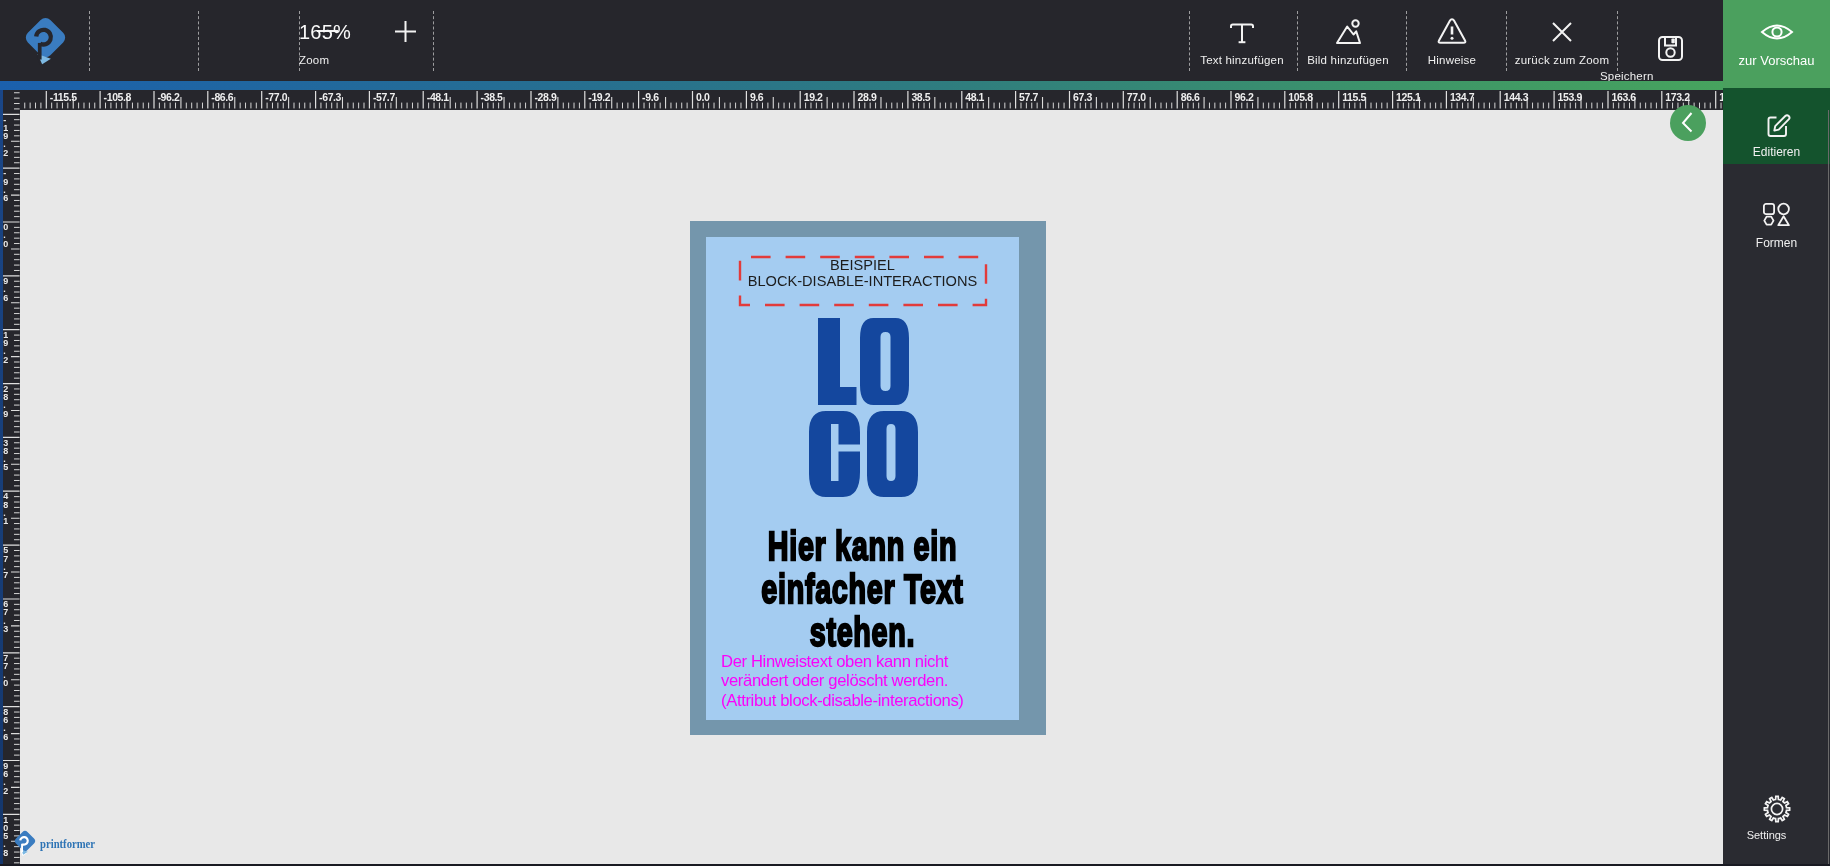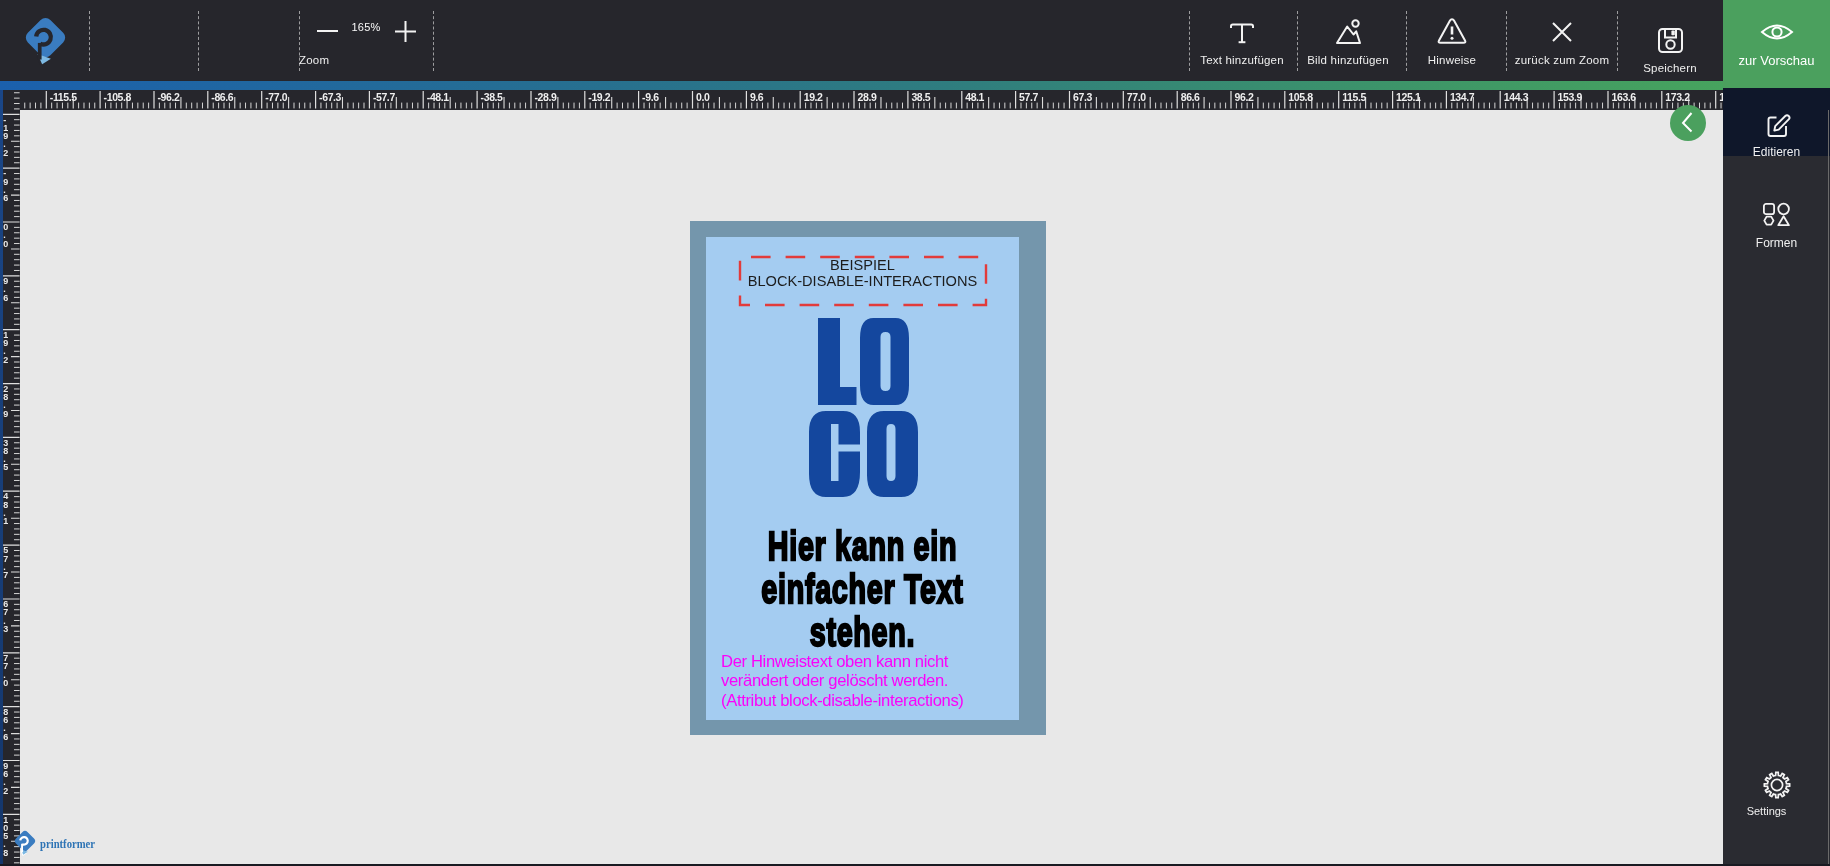--- a/index.html
+++ b/index.html
@@ -21,21 +21,21 @@
       <div class="abs" style="left:432.5px;top:11px;height:60px;border-left:1px dashed rgba(255,255,255,0.55)"></div>
       <div class="abs" style="left:1189px;top:11px;height:60px;border-left:1px dashed rgba(255,255,255,0.55)"></div>
       <div class="abs" style="left:1297px;top:11px;height:60px;border-left:1px dashed rgba(255,255,255,0.55)"></div>
       <div class="abs" style="left:1406px;top:11px;height:60px;border-left:1px dashed rgba(255,255,255,0.55)"></div>
       <div class="abs" style="left:1505.5px;top:11px;height:60px;border-left:1px dashed rgba(255,255,255,0.55)"></div>
       <div class="abs" style="left:1617px;top:11px;height:60px;border-left:1px dashed rgba(255,255,255,0.55)"></div>
       <div class="abs" style="left:299px;top:0;width:134px;height:81px">
 <svg class="abs" style="left:17px;top:26px" width="23" height="10" viewBox="0 0 23 10">
           <path d="M1 5 H22" stroke="#f3f3f3" stroke-width="2"></path>
         </svg>
-<div class="abs" style="left:0;top:21px;width:134px;will-change:transform;text-align:center;font-size:11px;color:#fafafa;letter-spacing:0.2px">165%</div>
+<div class="abs" style="left:0;top:21px;width:134px;will-change:transform;font-size:20px;color:#fafafa;letter-spacing:0.2px">165%</div>
 <svg class="abs" style="left:95px;top:20px" width="23" height="23" viewBox="0 0 23 23">
           <path d="M1 11.5 H22 M11.5 1 V22" stroke="#f3f3f3" stroke-width="2"></path>
         </svg>
 <div class="abs" style="left:0;right:0;top:54px;will-change:transform;font-size:11.5px;color:#efefef;letter-spacing:0.2px">Zoom</div>
 </div>
       <div style="position:absolute;left:1172px;top:0;width:140px;height:81px;text-align:center">
 <div style="position:absolute;left:0;right:0;top:17px;height:30px;display:flex;align-items:center;justify-content:center">
           <svg width="26" height="26" viewBox="0 0 26 26">
             <g fill="none" stroke="#f3f3f3" stroke-width="2">
               <path d="M2 9 V7.2 Q2 5.5 3.8 5.5 H22.2 Q24 5.5 24 7.2 V9"></path>
@@ -72,21 +72,21 @@
       <div style="position:absolute;left:1492px;top:0;width:140px;height:81px;text-align:center">
 <div style="position:absolute;left:0;right:0;top:17px;height:30px;display:flex;align-items:center;justify-content:center">
           <svg width="26" height="26" viewBox="0 0 26 26">
             <g stroke="#f3f3f3" stroke-width="2">
               <path d="M4 4 L22 22 M22 4 L4 22"></path>
             </g>
           </svg>
         </div>
 <div style="position:absolute;left:0;right:0;top:54px;will-change:transform;font-size:11.5px;color:#efefef;letter-spacing:0.2px">zurück zum Zoom</div>
 </div>
-      <div style="position:absolute;left:1600px;top:8px;width:140px;height:81px;text-align:center">
+      <div style="position:absolute;left:1600px;top:16px;width:140px;height:81px;">
 <div style="position:absolute;left:0;right:0;top:17px;height:30px;display:flex;align-items:center;justify-content:center">
           <svg width="27" height="27" viewBox="0 0 27 27">
             <g fill="none" stroke="#f3f3f3" stroke-width="2">
               <rect x="2" y="2" width="23" height="23" rx="3.5"></rect>
               <path d="M8 2 V10.5 H19 V2"></path>
               <rect x="14.4" y="3.6" width="3.4" height="4.6" rx="0.8" fill="#f3f3f3" stroke="none"></rect>
               <circle cx="13.5" cy="17.5" r="4.2"></circle>
             </g>
           </svg>
         </div>
@@ -237,41 +237,41 @@
     <div class="abs" style="left:1723px;top:0;width:107px;height:866px;background:#2a2b31">
       <div class="abs" style="left:0;top:0;width:107px;height:88px;background:#4ba05e">
 <svg class="abs" style="left:37px;top:20px" width="34" height="24" viewBox="0 0 34 24">
           <g fill="none" stroke="#fff" stroke-width="2">
             <path d="M2 12 Q17 -1 32 12 Q17 25 2 12 Z"></path>
             <circle cx="17" cy="12" r="4.6"></circle>
           </g>
         </svg>
 <div class="abs" style="left:0;right:0;top:53px;will-change:transform;text-align:center;font-size:13px;color:#fff">zur Vorschau</div>
 </div>
-      <div class="abs" style="left:0;top:88px;width:107px;height:68px;background:#0f172a">
+      <div class="abs" style="left:0;top:88px;width:107px;height:76px;background:#14532d">
 <svg class="abs" style="left:42px;top:23px" width="26" height="28" viewBox="0 0 26 28">
           <g fill="none" stroke="#f3f3f3" stroke-width="1.9">
             <path d="M11.5 6.5 H5.5 Q3.5 6.5 3.5 8.5 V23 Q3.5 25 5.5 25 H19 Q21 25 21 23 V15"></path>
             <path d="M9.3 19.6 L10.2 15.2 L20.3 5 Q22 3.3 23.7 5 Q25.4 6.7 23.7 8.4 L13.7 18.6 L9.3 19.6 Z" stroke-linejoin="round"></path>
           </g>
         </svg>
 <div class="abs" style="left:0;right:0;top:57px;will-change:transform;text-align:center;font-size:12px;color:#f0f0f0">Editieren</div>
 </div>
       <div class="abs" style="left:0;top:180px;width:107px;height:90px">
 <svg class="abs" style="left:39px;top:22px" width="29" height="26" viewBox="0 0 29 26">
           <g fill="none" stroke="#f3f3f3" stroke-width="1.8">
             <rect x="1.9" y="1.9" width="10.2" height="10.2" rx="2.2"></rect>
             <circle cx="21.6" cy="7" r="5.3"></circle>
             <path d="M4.6 14.6 h4.6 l2.3 4 -2.3 4 H4.6 l-2.3 -4 Z" stroke-linejoin="round"></path>
             <path d="M21.6 14.2 l5.3 9 H16.3 Z" stroke-linejoin="round"></path>
           </g>
         </svg>
 <div class="abs" style="left:0;right:0;top:56px;will-change:transform;text-align:center;font-size:12px;color:#f0f0f0">Formen</div>
 </div>
-      <div class="abs" style="left:0;top:756px;width:87px;height:86px">
+      <div class="abs" style="left:0;top:780px;width:87px;height:86px">
 <svg class="abs" style="left:39px;top:14px" width="30" height="30" viewBox="-15 -15 30 30">
           <g fill="none" stroke="#f3f3f3" stroke-width="1.7">
             <path d="M-3.55 -8.92A9.6 9.6 0 0 1 -1.39 -9.50L-1.20 -12.64A12.7 12.7 0 0 1 1.20 -12.64L1.39 -9.50A9.6 9.6 0 0 1 3.55 -8.92L5.28 -11.55A12.7 12.7 0 0 1 7.36 -10.35L5.95 -7.53A9.6 9.6 0 0 1 7.53 -5.95L10.35 -7.36A12.7 12.7 0 0 1 11.55 -5.28L8.92 -3.55A9.6 9.6 0 0 1 9.50 -1.39L12.64 -1.20A12.7 12.7 0 0 1 12.64 1.20L9.50 1.39A9.6 9.6 0 0 1 8.92 3.55L11.55 5.28A12.7 12.7 0 0 1 10.35 7.36L7.53 5.95A9.6 9.6 0 0 1 5.95 7.53L7.36 10.35A12.7 12.7 0 0 1 5.28 11.55L3.55 8.92A9.6 9.6 0 0 1 1.39 9.50L1.20 12.64A12.7 12.7 0 0 1 -1.20 12.64L-1.39 9.50A9.6 9.6 0 0 1 -3.55 8.92L-5.28 11.55A12.7 12.7 0 0 1 -7.36 10.35L-5.95 7.53A9.6 9.6 0 0 1 -7.53 5.95L-10.35 7.36A12.7 12.7 0 0 1 -11.55 5.28L-8.92 3.55A9.6 9.6 0 0 1 -9.50 1.39L-12.64 1.20A12.7 12.7 0 0 1 -12.64 -1.20L-9.50 -1.39A9.6 9.6 0 0 1 -8.92 -3.55L-11.55 -5.28A12.7 12.7 0 0 1 -10.35 -7.36L-7.53 -5.95A9.6 9.6 0 0 1 -5.95 -7.53L-7.36 -10.35A12.7 12.7 0 0 1 -5.28 -11.55L-3.55 -8.92Z"></path>
             <circle cx="0" cy="0" r="5.6"></circle>
           </g>
         </svg>
 <div class="abs" style="left:0;right:0;top:49px;will-change:transform;text-align:center;font-size:11px;color:#f0f0f0">Settings</div>
 </div>
     </div>
     <div class="abs" style="left:1828px;top:110px;width:1px;height:756px;background:#6a6a6a"></div>

